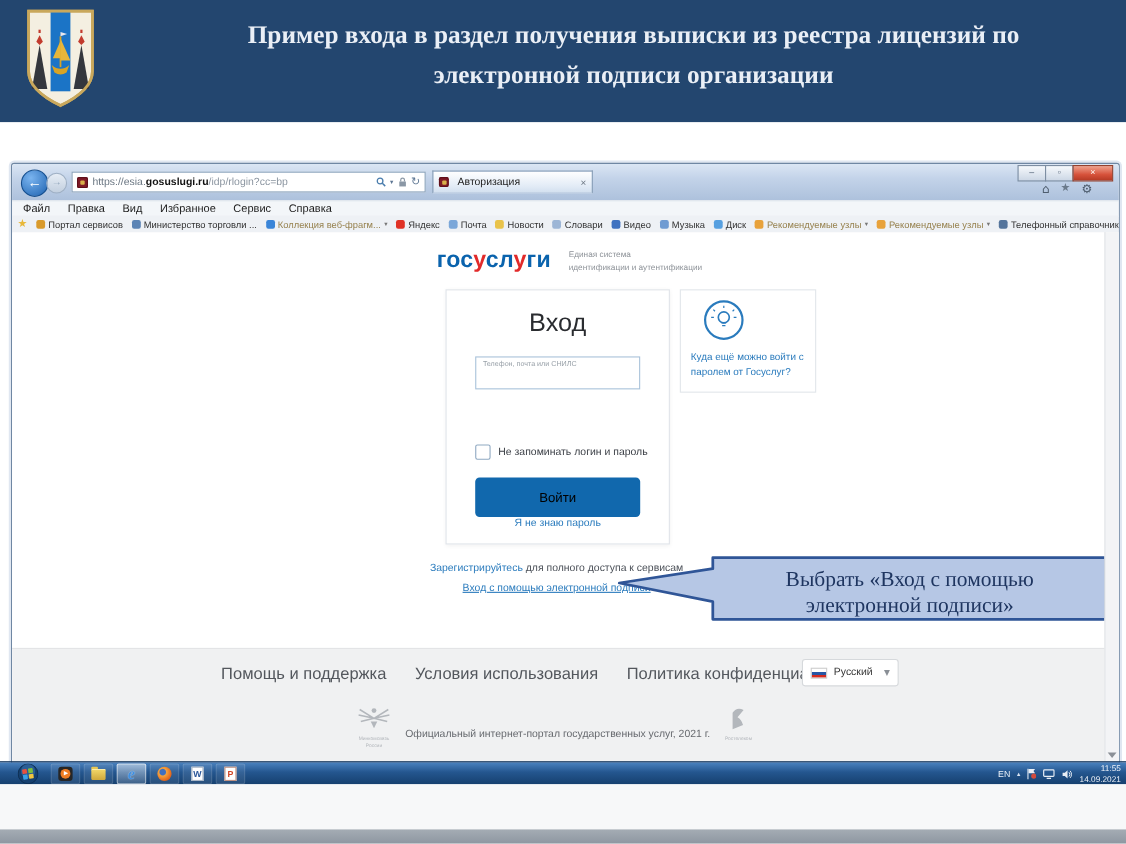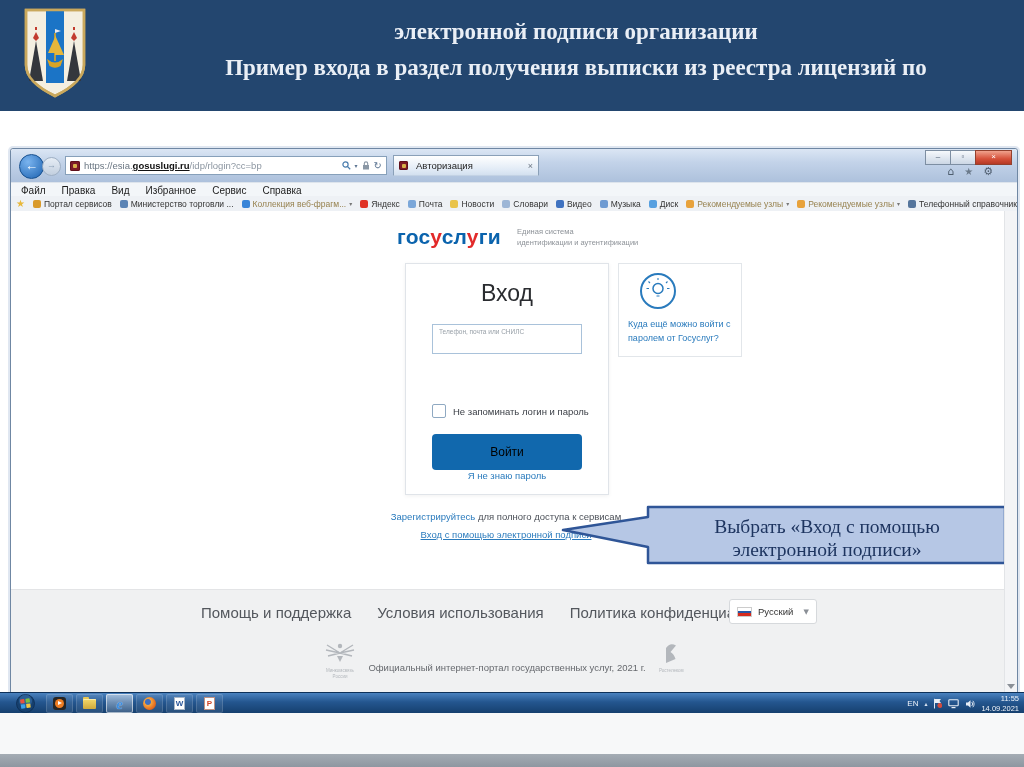--- a/index.html
+++ b/index.html
@@ -27,21 +27,21 @@
     background:radial-gradient(circle at 35% 30%,#7ab4ef,#1d62b0);border:1px solid #17508f;
     color:#fff;font-size:13px;line-height:21px;text-align:center;}
   .nav-fwd{position:absolute;left:31px;top:8px;width:17px;height:17px;border-radius:50%;
     background:linear-gradient(#e6edf5,#c2cfdf);border:1px solid #9fb0c4;color:#8ea2b8;font-size:9px;line-height:15px;text-align:center;}
   .addr{position:absolute;left:54px;top:7px;width:322px;height:19px;background:#fff;border:1px solid #87a0ba;
     display:flex;align-items:center;padding:0 4px;box-sizing:border-box;}
   .addr-fav{width:10px;height:10px;border-radius:2px;background:#7e1a27;margin-right:4px;flex:0 0 auto;
     box-shadow:inset 0 0 0 1px #5f0f1a;position:relative;}
   .addr-fav::after{content:"";position:absolute;left:3px;top:3px;width:4px;height:4px;background:#d9b04a;border-radius:1px;}
   .url{font-size:9.5px;white-space:nowrap;overflow:hidden;}
-  .url .pfx{color:#6a7682;} .url .dom{color:#111;font-weight:bold;text-decoration:underline;} .url .pth{color:#8b95a0;}
+  .url .pfx{color:#6a7682;} .url .dom{color:#111;font-weight:bold;} .url .pth{color:#8b95a0;}
   .addr-icons{margin-left:auto;display:flex;align-items:center;gap:4px;color:#5d7693;}
   .addr-icons .txt{font-size:10px;font-family:"DejaVu Sans",sans-serif;}
   .tab{position:absolute;left:382px;top:6px;width:146px;height:21px;box-sizing:border-box;
     background:linear-gradient(#ffffff,#e2ebf6 70%,#d3e0ef);border:1px solid #8aa0b8;border-bottom-color:#c3d2e4;
     display:flex;align-items:center;gap:4px;padding:0 5px;font-size:9.5px;color:#222;justify-content:flex-end;}
   .tab .x{margin-left:auto;color:#6d7884;font-size:9px;}
   .chrome-icons{position:absolute;right:24px;top:16px;display:flex;gap:10px;align-items:center;
     color:#4e5d6e;font-family:"DejaVu Sans",sans-serif;font-size:11px;}
   .menubar{position:absolute;left:0;right:0;top:33px;height:14px;background:#f3f6f9;border-top:1px solid #dde4ec;
     display:flex;align-items:center;gap:16px;padding-left:10px;font-size:10px;color:#1c1c1c;}
@@ -136,22 +136,22 @@
       <rect x="11" y="20" width="2" height="3" fill="#c23b2e"></rect>
       <rect x="49" y="20" width="2" height="3" fill="#c23b2e"></rect>
       <rect x="30.2" y="26" width="1.6" height="28" fill="#d9a425"></rect>
       <polygon points="31,28 40,48 31,48" fill="#e6b63a"></polygon>
       <polygon points="31,30 24,46 31,46" fill="#e6b63a"></polygon>
       <path d="M23 52 Q31 59 39 52 L36.5 59 Q31 62.5 25.5 59 Z" fill="#d9a425"></path>
       <polygon points="31,22 37,24 31,26" fill="#e8e8ee"></polygon>
       <path d="M2 3 H60 V58 Q60 75 31 89 Q2 75 2 58 Z" fill="none" stroke="#c9a85c" stroke-width="2.5"></path>
     </svg>
     <div class="slide-title">
+      <div>Пример входа в раздел получения выписки из реестра лицензий по</div>
       <div>электронной подписи организации</div>
-      <div>Пример входа в раздел получения выписки из реестра лицензий по</div>
     </div>
   </div>
 
   <div class="browser">
     <div class="chrome">
       <div class="winbtns">
         <div class="wb">–</div>
         <div class="wb">▫</div>
         <div class="wb close">×</div>
       </div>

